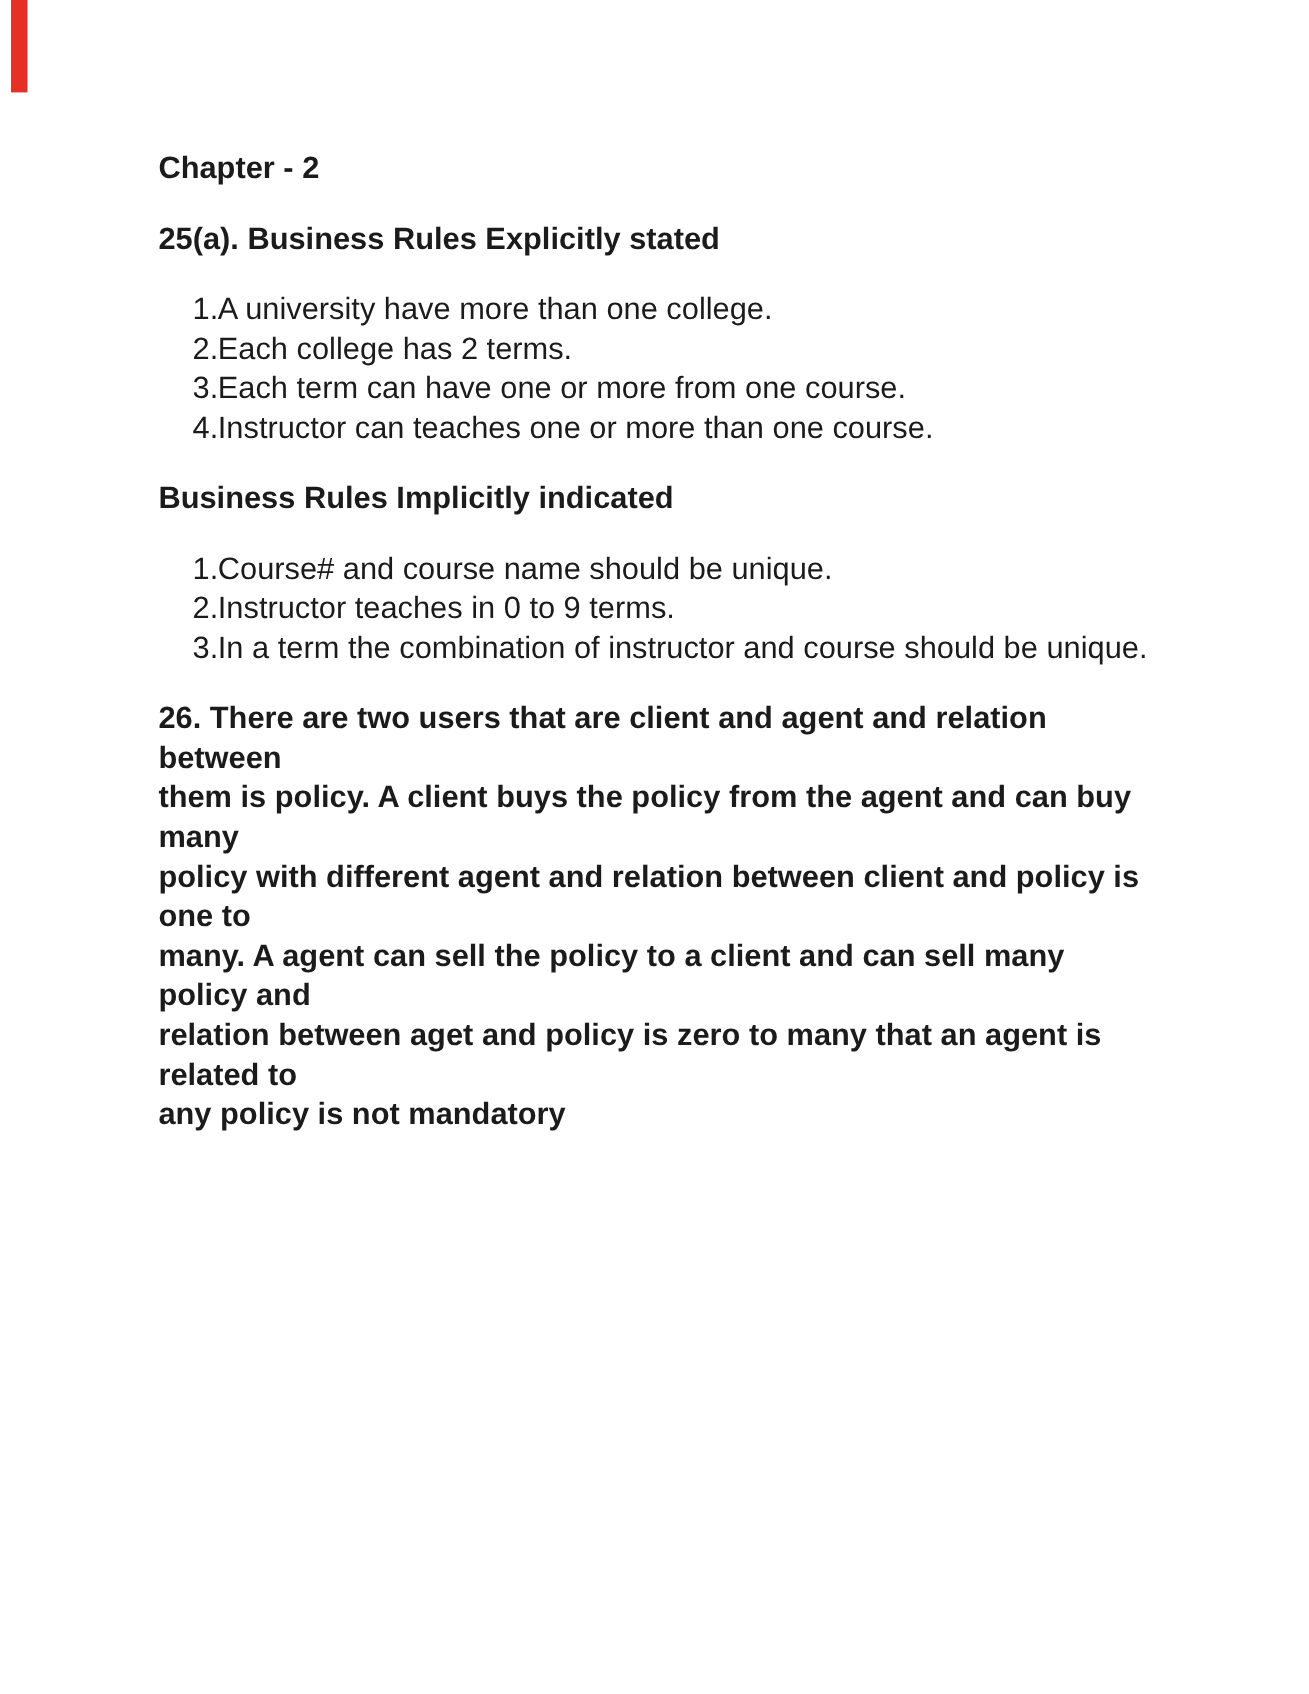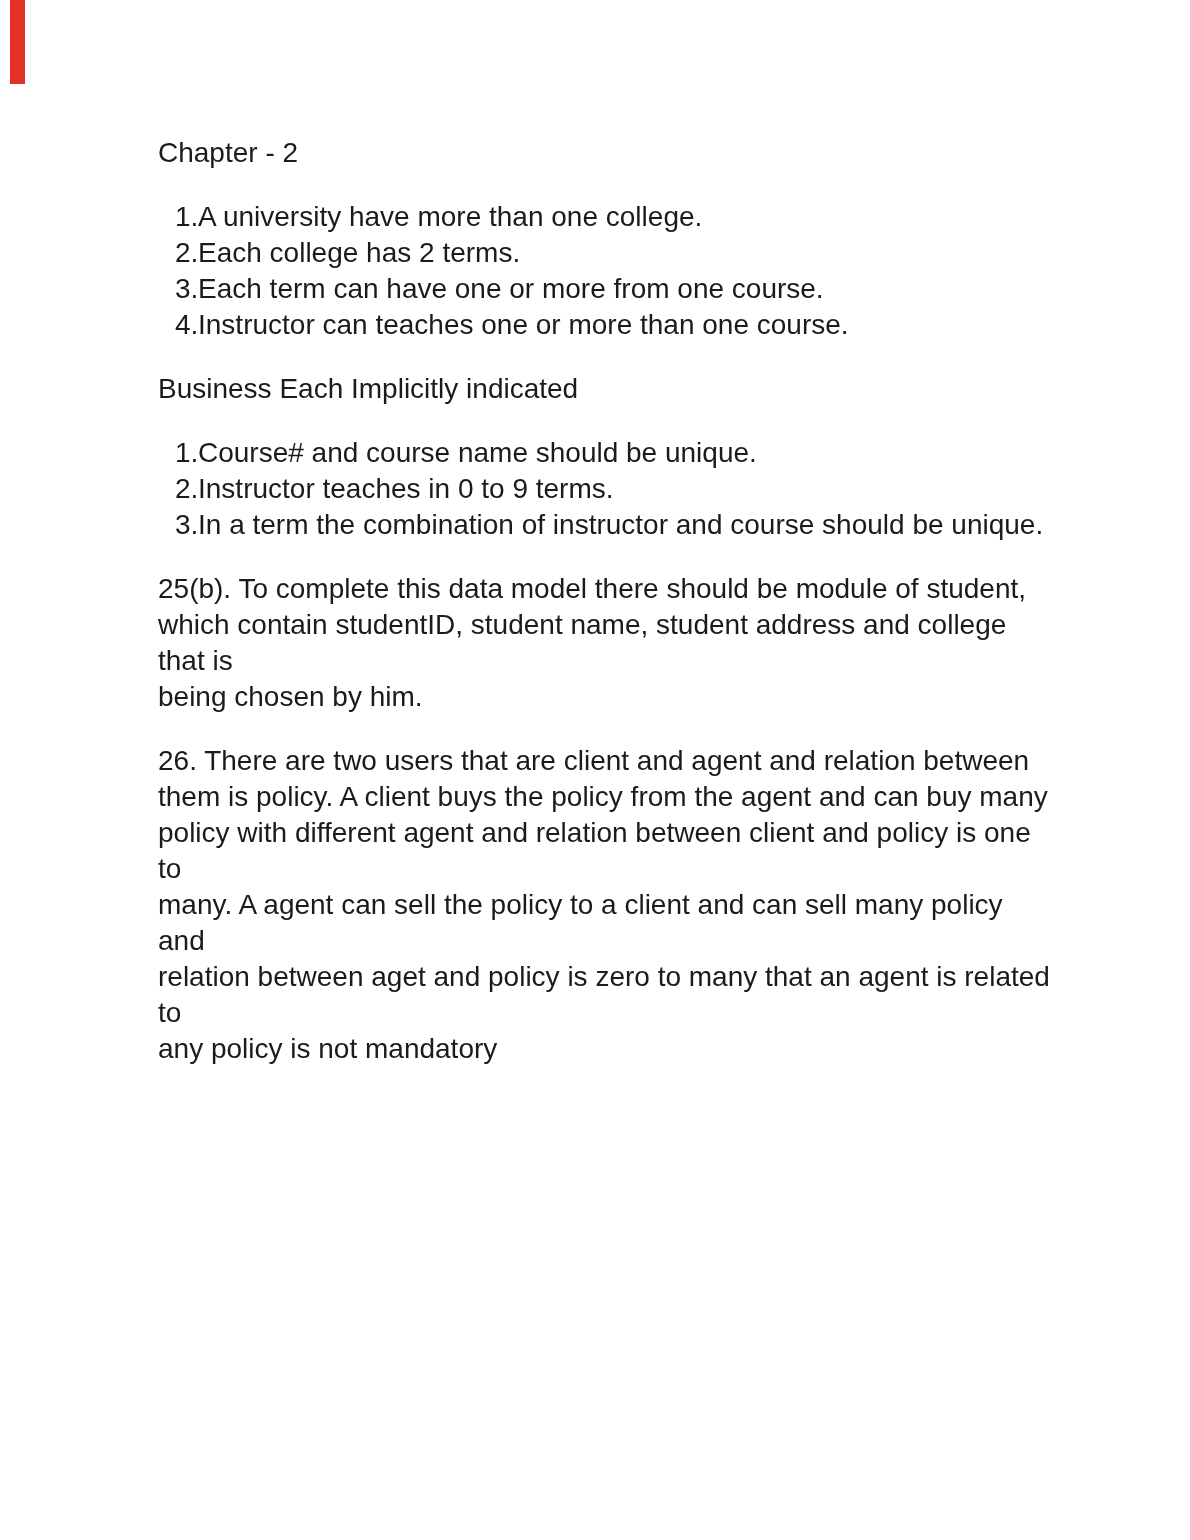--- a/index.html
+++ b/index.html
@@ -22,23 +22,23 @@
   }
   .content {
     position: absolute;
     left: 142px;
     top: 135px;
     width: 912px;
     font-size: 28px;
     line-height: 36px;
   }
   .block {
-    margin: 0 0 28px 16px;
+    margin: 0 0 28px 2px;
     white-space: pre-line;
-    font-weight: normal;
+    font-weight: bold;
     font-size: 28px;
     line-height: 36px;
   }
   ol.rules {
     list-style: none;
     counter-reset: item;
     margin: 12px 0 28px 0;
     padding: 0;
   }
   ol.rules li {
@@ -57,39 +57,37 @@
 <body>
 
 <div class="page">
 
   <div class="ribbon"></div>
 
   <div class="content">
 
     <div class="block">Chapter - 2</div>
 
+    <div class="block">25(a). Business Rules Explicitly stated</div>
 
     <ol class="rules">
       <li>A university have more than one college.</li>
       <li>Each college has 2 terms.</li>
       <li>Each term can have one or more from one course.</li>
       <li>Instructor can teaches one or more than one course.</li>
     </ol>
 
-    <div class="block"> Business Each Implicitly indicated</div>
+    <div class="block"> Business Rules Implicitly indicated</div>
 
     <ol class="rules">
       <li>Course# and course name should be unique.</li>
       <li>Instructor teaches in 0 to 9 terms.</li>
       <li>In a term the combination of instructor and course should be unique.</li>
     </ol>
 
-    <div class="block">25(b). To complete this data model there should be module of student,
-which contain studentID, student name, student address and college that is
-being chosen by him.</div>
 
     <div class="block">26. There are two users that are client and agent and relation between
 them is policy. A client buys the policy from the agent and can buy many
 policy with different agent and relation between client and policy is one to
 many. A agent can sell the policy to a client and can sell many policy and
 relation between aget and policy is zero to many that an agent is related to
 any policy is not mandatory</div>
 
   </div>
 </div>

